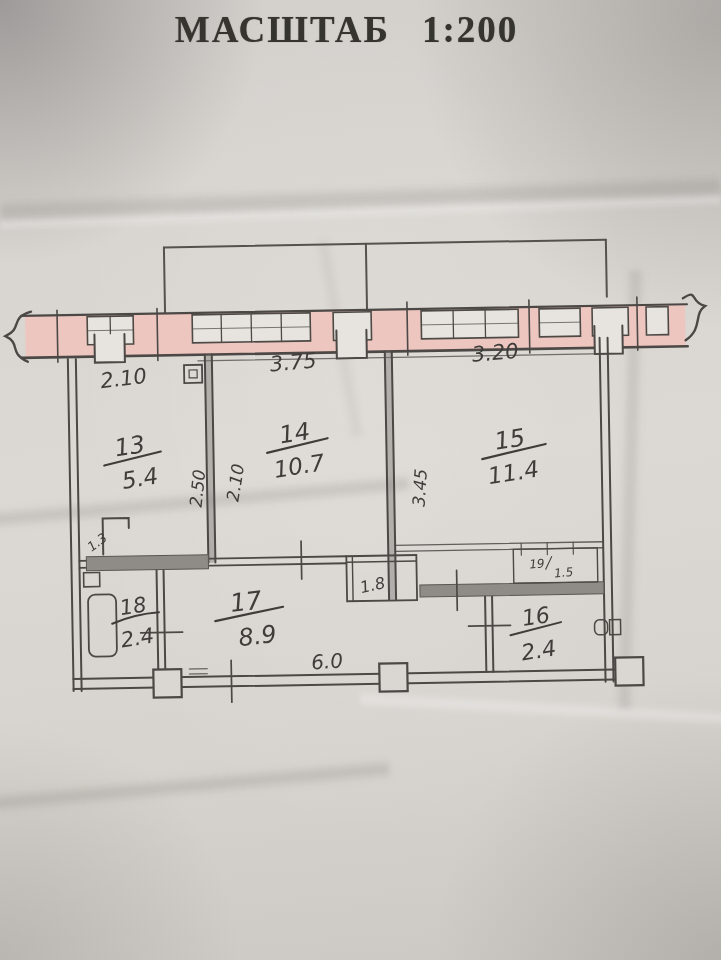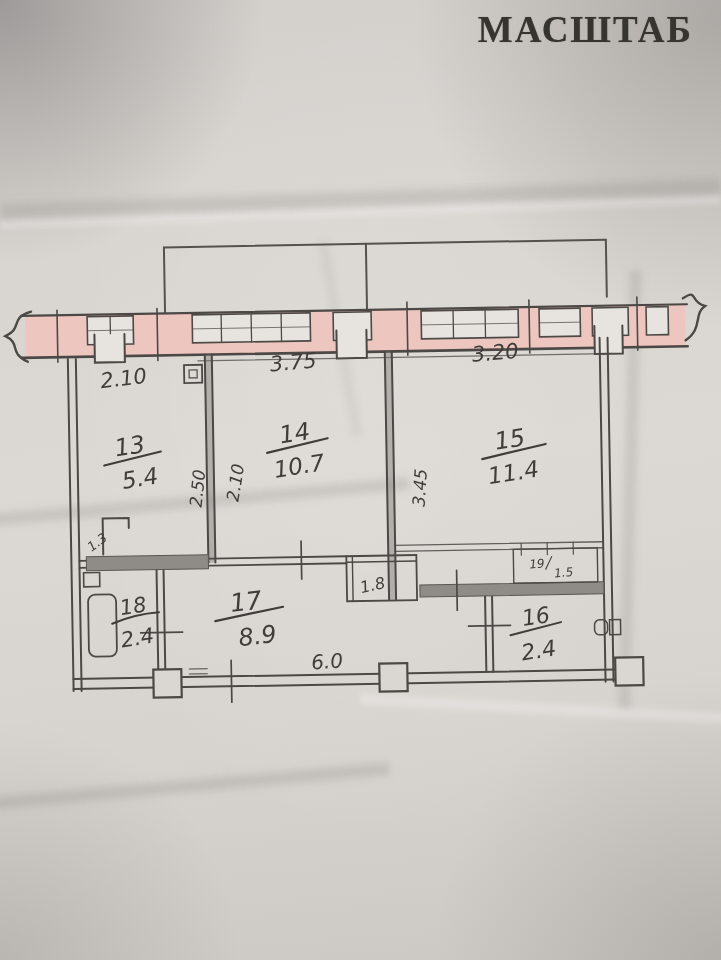--- a/index.html
+++ b/index.html
@@ -12,21 +12,21 @@
       radial-gradient(circle at 100% 100%, rgba(90,85,80,.22), transparent 24%),
       radial-gradient(circle at 0% 100%, rgba(90,85,80,.18), transparent 20%),
       radial-gradient(ellipse at 50% 40%, rgba(255,255,255,.10), transparent 60%),
       linear-gradient(175deg,#d2cfcb 0%,#d8d5d0 22%,#dcd9d4 48%,#d7d4cf 75%,#ccc9c4 100%);
   }
   .crease{position:absolute;pointer-events:none;}
   .c-dark{background:linear-gradient(to bottom,rgba(255,255,255,0),rgba(96,92,88,.20),rgba(255,255,255,0));filter:blur(3px);}
   .c-lite{background:linear-gradient(to bottom,rgba(255,255,255,0),rgba(255,255,255,.30),rgba(255,255,255,0));filter:blur(2px);}
   .title-row{
     position:absolute;left:0;top:8px;width:693px;
-    display:flex;justify-content:flex-end;gap:32px;
+    display:flex;justify-content:center;gap:32px;
     font-family:"Liberation Serif","DejaVu Serif",serif;
     font-weight:bold;font-size:37px;color:#36342f;
     letter-spacing:2px;text-shadow:0 0 1px rgba(54,52,47,.55);
   }
   svg.plan{position:absolute;left:0;top:0;}
   text{font-family:"DejaVu Sans",sans-serif;font-style:italic;fill:#3f3d3a;}
 </style>
 </head>
 <body>
 
@@ -35,20 +35,21 @@
 <div class="crease c-dark" style="left:0;top:186px;width:721px;height:26px;transform:rotate(-2deg);"></div>
 <div class="crease c-lite" style="left:0;top:205px;width:721px;height:14px;transform:rotate(-2deg);"></div>
 <div class="crease c-dark" style="left:-20px;top:492px;width:430px;height:20px;transform:rotate(-5deg);"></div>
 <div class="crease c-dark" style="left:620px;top:270px;width:20px;height:440px;background:linear-gradient(to right,rgba(255,255,255,0),rgba(96,92,88,.18),rgba(255,255,255,0));filter:blur(3px);transform:rotate(1.5deg);"></div>
 <div class="crease c-dark" style="left:-10px;top:775px;width:400px;height:22px;transform:rotate(-5deg);"></div>
 <div class="crease c-lite" style="left:360px;top:700px;width:380px;height:18px;transform:rotate(3deg);"></div>
 <div class="crease c-dark" style="left:240px;top:330px;width:200px;height:16px;transform:rotate(80deg);opacity:.5;"></div>
 
 <div class="title-row">
   <span>МАСШТАБ</span>
+  <span>1:200</span>
 </div>
 
 <svg class="plan" width="721" height="960" viewBox="0 0 721 960">
   <g transform="rotate(-1 360 480)" stroke-linecap="round">
 
     <g stroke="#55514d" stroke-width="2" fill="none">
       <line x1="168" y1="244" x2="610" y2="244"></line>
       <line x1="168" y1="244" x2="168" y2="312"></line>
       <line x1="370" y1="244" x2="370" y2="309"></line>
       <line x1="610" y1="244" x2="610" y2="301"></line>

